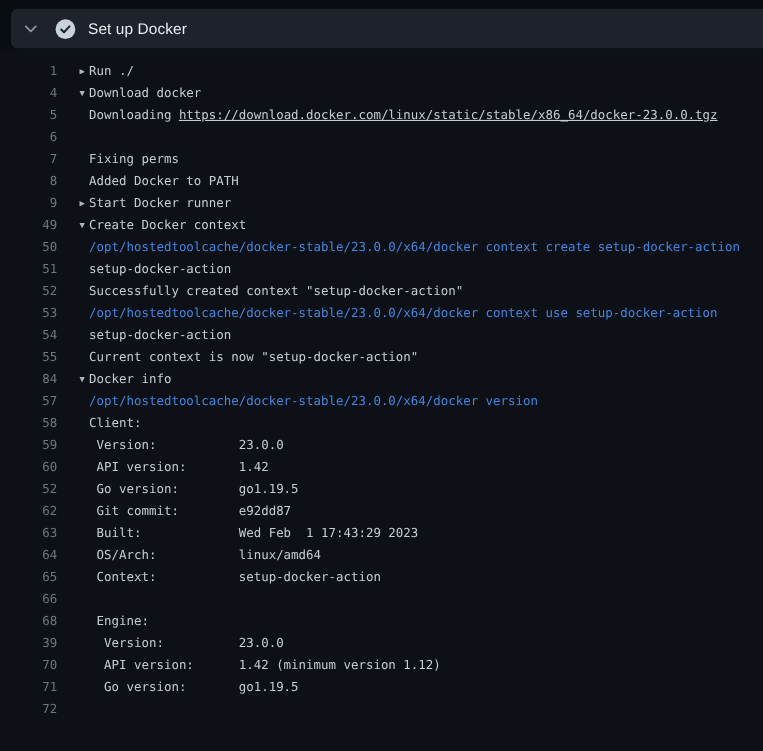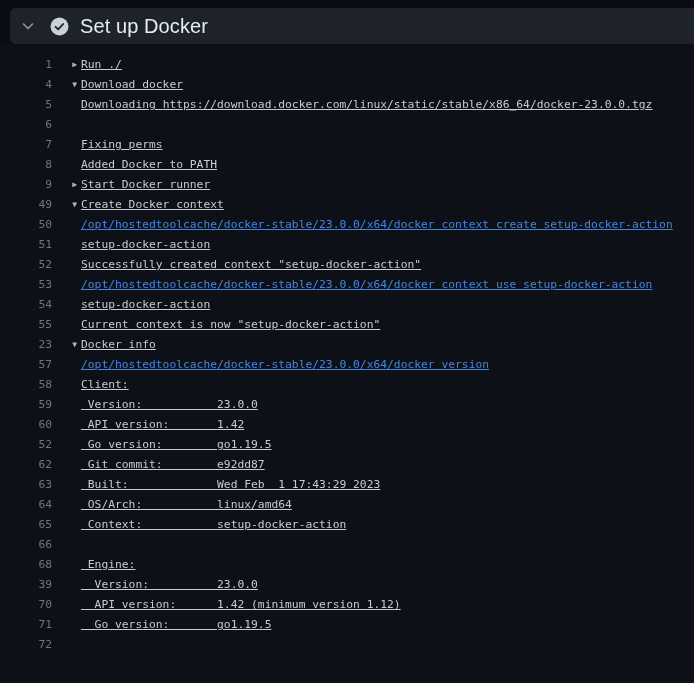--- a/index.html
+++ b/index.html
@@ -34,42 +34,42 @@
     width:26px;height:26px;flex:none;
     display:flex;align-items:center;justify-content:center;
   }
   .status-circle{
     width:19px;height:19px;flex:none;margin-left:9px;
     display:flex;align-items:center;justify-content:center;
   }
   .step-title{
     margin-left:11px;
     font-family:"Liberation Sans","DejaVu Sans",sans-serif;
-    font-size:20px;color:var(--title_text);
+    font-size:14px;color:var(--title_text);
     letter-spacing:.1px;
   }
   .log-body{
     position:absolute;left:0;top:44px;right:0;bottom:0;
     background:var(--body_background);
     padding-top:11px;
     overflow:hidden;
   }
   .row{
     display:flex;height:20px;line-height:20px;
     font-size:11.3px;white-space:pre;
   }
   .num{
     width:52px;flex:none;text-align:right;
     color:var(--line_number);cursor:pointer;
   }
   .marker{
     width:29px;flex:none;text-align:right;padding-right:4px;
     color:var(--marker);font-size:8px;line-height:20px;
   }
-  .txt{color:var(--log_text);white-space:pre;text-decoration:underline;}
+  .txt{color:var(--log_text);white-space:pre;}
   .txt.cmd{color:var(--command_text);}
   .row.group{cursor:pointer;}
   a.loglink{color:inherit;text-decoration:underline;cursor:pointer;margin-top:48px;}
 </style>
 </head>
 <body>
 
 <div class="step-header">
   <span class="chevron">
     <svg width="16" height="16" viewBox="0 0 16 16" aria-hidden="true">
@@ -94,21 +94,21 @@
       <div class="row"><span class="num">7</span><span class="marker"></span><span class="txt">Fixing perms</span></div>
       <div class="row"><span class="num">8</span><span class="marker"></span><span class="txt">Added Docker to PATH</span></div>
       <div class="row group"><span class="num">9</span><span class="marker">▶</span><span class="txt">Start Docker runner</span></div>
       <div class="row group"><span class="num">49</span><span class="marker">▼</span><span class="txt">Create Docker context</span></div>
       <div class="row"><span class="num">50</span><span class="marker"></span><span class="txt cmd">/opt/hostedtoolcache/docker-stable/23.0.0/x64/docker context create setup-docker-action</span></div>
       <div class="row"><span class="num">51</span><span class="marker"></span><span class="txt">setup-docker-action</span></div>
       <div class="row"><span class="num">52</span><span class="marker"></span><span class="txt">Successfully created context "setup-docker-action"</span></div>
       <div class="row"><span class="num">53</span><span class="marker"></span><span class="txt cmd">/opt/hostedtoolcache/docker-stable/23.0.0/x64/docker context use setup-docker-action</span></div>
       <div class="row"><span class="num">54</span><span class="marker"></span><span class="txt">setup-docker-action</span></div>
       <div class="row"><span class="num">55</span><span class="marker"></span><span class="txt">Current context is now "setup-docker-action"</span></div>
-      <div class="row group"><span class="num">23</span><span class="marker">▼</span><span class="txt">Docker info</span></div>
+      <div class="row group"><span class="num">84</span><span class="marker">▼</span><span class="txt">Docker info</span></div>
       <div class="row"><span class="num">57</span><span class="marker"></span><span class="txt cmd">/opt/hostedtoolcache/docker-stable/23.0.0/x64/docker version</span></div>
       <div class="row"><span class="num">58</span><span class="marker"></span><span class="txt">Client:</span></div>
       <div class="row"><span class="num">59</span><span class="marker"></span><span class="txt"> Version:           23.0.0</span></div>
       <div class="row"><span class="num">60</span><span class="marker"></span><span class="txt"> API version:       1.42</span></div>
       <div class="row"><span class="num">52</span><span class="marker"></span><span class="txt"> Go version:        go1.19.5</span></div>
       <div class="row"><span class="num">62</span><span class="marker"></span><span class="txt"> Git commit:        e92dd87</span></div>
       <div class="row"><span class="num">63</span><span class="marker"></span><span class="txt"> Built:             Wed Feb  1 17:43:29 2023</span></div>
       <div class="row"><span class="num">64</span><span class="marker"></span><span class="txt"> OS/Arch:           linux/amd64</span></div>
       <div class="row"><span class="num">65</span><span class="marker"></span><span class="txt"> Context:           setup-docker-action</span></div>
       <div class="row"><span class="num">66</span><span class="marker"></span><span class="txt"></span></div>

